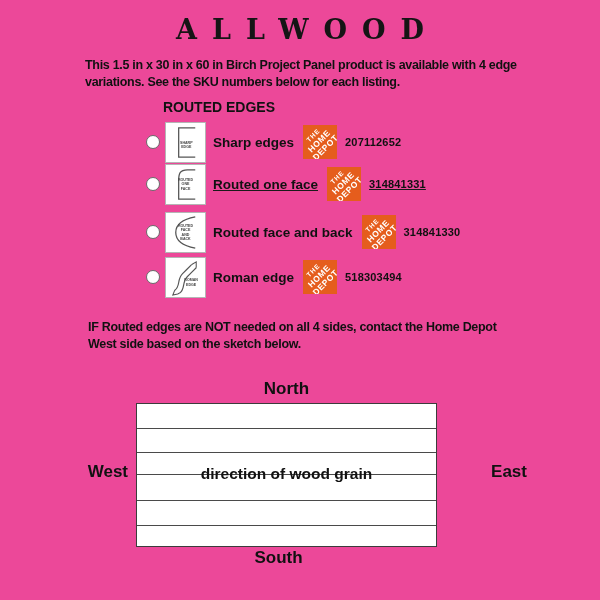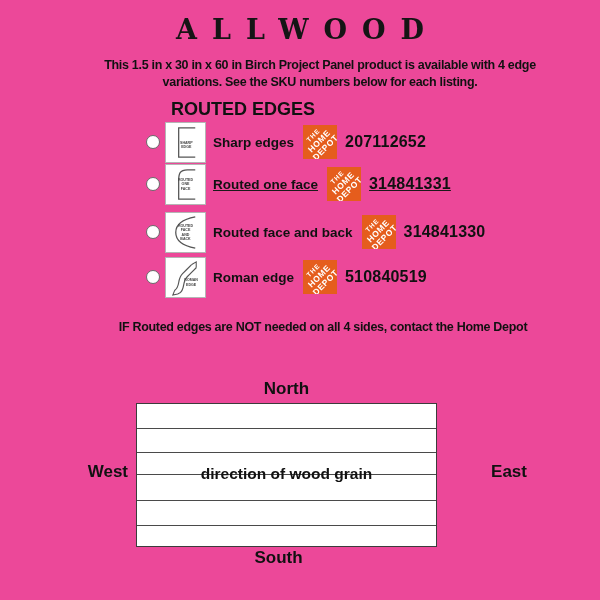--- a/index.html
+++ b/index.html
@@ -11,23 +11,23 @@
   
   .brand{
     position:absolute;top:14px;left:0;width:600px;text-align:center;
     font-size:27px;font-weight:700;letter-spacing:15px;text-indent:15px;
     color:#151515;font-family:"DejaVu Serif","Liberation Serif",serif;
   }
   
   .para{position:absolute;font-weight:700;font-size:12.5px;letter-spacing:-0.3px;line-height:17px;color:#111;}
   .intro{left:85px;top:57px;width:470px;}
   .note{left:88px;top:319px;width:470px;}
-  .para div{white-space:nowrap;text-align:center;}
+  .para div{white-space:nowrap;}
   
-  .section-heading{position:absolute;left:171px;top:99px;font-size:18px;font-weight:700;color:#111;}
+  .section-heading{position:absolute;left:163px;top:99px;font-size:14px;font-weight:700;color:#111;}
   
   .option-row{position:absolute;left:146px;height:44px;display:flex;align-items:center;}
   .row1{top:120px;} .row2{top:162px;text-decoration:underline;} .row3{top:210px;} .row4{top:255px;}
   .radio{width:12px;height:12px;border:1.5px solid #6a6a6a;border-radius:50%;background:#fff;margin-right:5px;flex:none;}
   .edge-icon{width:39px;height:39px;border:1px solid #b5b5b5;position:relative;margin-right:7px;flex:none;background:#fff;}
   .edge-icon svg{position:absolute;left:0;top:0;width:100%;height:100%;}
   .caption{
     position:absolute;left:0;top:0;right:0;bottom:0;display:flex;align-items:center;justify-content:center;
     text-align:center;font-weight:700;color:#444;font-size:9px;line-height:1.2;
     transform:scale(0.40);transform-origin:50% 50%;white-space:pre-line;letter-spacing:0;
@@ -35,21 +35,21 @@
   .caption.cap-se{transform:scale(0.40) translate(2px,6px);}
   .caption.cap-roman{transform:scale(0.40) translate(14px,12px);}
   .option-label{font-size:13.5px;font-weight:700;color:#111;margin-right:9px;white-space:nowrap;}
   .hd-logo{width:34px;height:34px;background:#e55d1d;position:relative;overflow:hidden;margin-right:8px;flex:none;}
   .hd-inner{
     position:absolute;left:50%;top:50%;transform:translate(-50%,-50%) rotate(-45deg);
     text-align:center;color:#ffffff;font-weight:700;line-height:1.05;
   }
   .hd-t1{font-size:6.5px;letter-spacing:1px;}
   .hd-t2,.hd-t3{font-size:8.5px;letter-spacing:0.5px;}
-  .sku{font-size:16px;font-weight:600;color:#111;white-space:nowrap;letter-spacing:0.2px;}
+  .sku{font-size:11px;font-weight:600;color:#111;white-space:nowrap;letter-spacing:0.2px;}
   
   .compass-label{position:absolute;font-size:17px;font-weight:700;color:#111;}
   .lbl-north{left:136px;top:379px;width:301px;text-align:center;}
   .lbl-south{left:128px;top:548px;width:301px;text-align:center;}
   .lbl-west{left:52px;top:462px;width:76px;text-align:right;}
   .lbl-east{left:447px;top:462px;width:80px;text-align:right;}
   .panel-rect{position:absolute;left:136px;top:403px;width:299px;height:142px;border:1.5px solid #3c3c3c;background:#fff;}
   .grain{position:absolute;left:0;width:100%;height:1.2px;background:#4a4a4a;z-index:1;}
   .g1{top:24px;} .g2{top:48px;} .g3{top:70px;} .g4{top:96px;} .g5{top:121px;}
   .grain-text{
@@ -146,25 +146,26 @@
 EDGE</div>
     </div>
     <div class="option-label">Roman edge</div>
     <div class="hd-logo">
       <div class="hd-inner">
         <div class="hd-t1">THE</div>
         <div class="hd-t2">HOME</div>
         <div class="hd-t3">DEPOT</div>
       </div>
     </div>
-    <div class="sku">510840519</div>
+    <div class="sku">518303494</div>
   </div>
 
   <div class="para note">
     <div>IF Routed edges are NOT needed on all 4 sides, contact the Home Depot</div>
+    <div>West side based on the sketch below.</div>
   </div>
 
   <div class="compass-label lbl-west">West</div>
   <div class="compass-label lbl-north">North</div>
   <div class="compass-label lbl-east">East</div>
   <div class="compass-label lbl-south">South</div>
 
   <div class="panel-rect">
     <div class="grain g1"></div>
     <div class="grain g2"></div>

